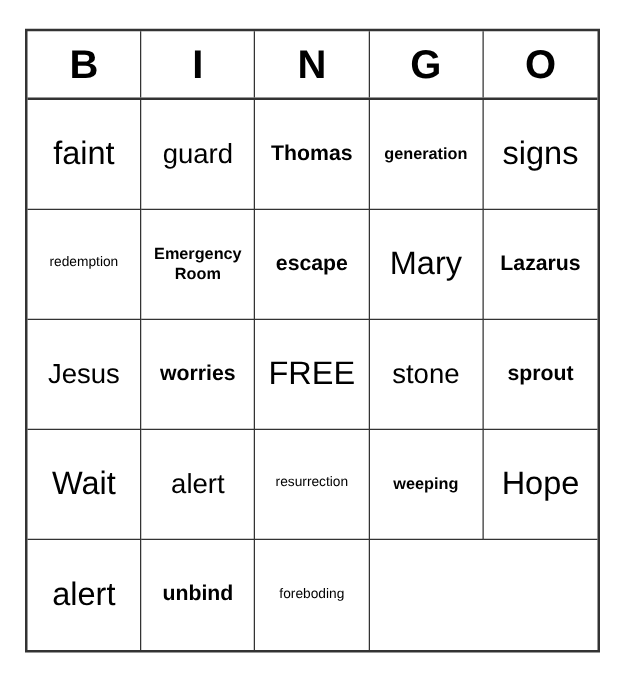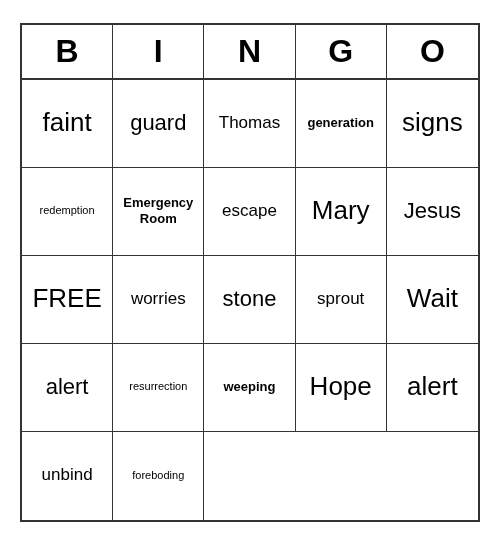--- a/index.html
+++ b/index.html
@@ -75,21 +75,21 @@
       font-weight: normal;
     }
 
     .size-lg {
       font-size: 22px;
       font-weight: normal;
     }
 
     .size-md {
       font-size: 17px;
-      font-weight: normal;
+      font-weight: bold;
     }
 
     .size-sm {
       font-size: 13px;
       font-weight: bold;
     }
 
     .size-xs {
       font-size: 11px;
       font-weight: normal;
@@ -128,27 +128,30 @@
       <div class="bingo-cell">
         <span class="cell-text size-sm">Emergency Room</span>
       </div>
       <div class="bingo-cell">
         <span class="cell-text size-md">escape</span>
       </div>
       <div class="bingo-cell">
         <span class="cell-text size-xl">Mary</span>
       </div>
       <div class="bingo-cell">
+        <span class="cell-text size-md">Lazarus</span>
+      </div>
+      <div class="bingo-cell">
         <span class="cell-text size-lg">Jesus</span>
       </div>
       <div class="bingo-cell">
-        <span class="cell-text size-xl">FREE</span>
+        <span class="cell-text size-md">worries</span>
       </div>
       <div class="bingo-cell">
-        <span class="cell-text size-md">worries</span>
+        <span class="cell-text size-xl">FREE</span>
       </div>
       <div class="bingo-cell">
         <span class="cell-text size-lg">stone</span>
       </div>
       <div class="bingo-cell">
         <span class="cell-text size-md">sprout</span>
       </div>
       <div class="bingo-cell">
         <span class="cell-text size-xl">Wait</span>
       </div>

